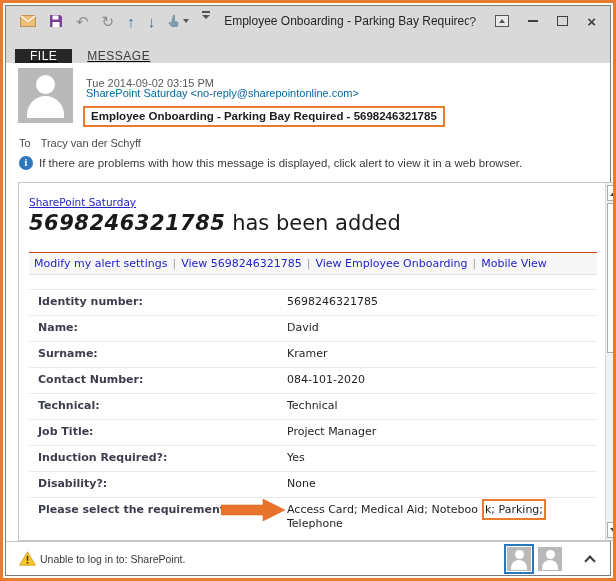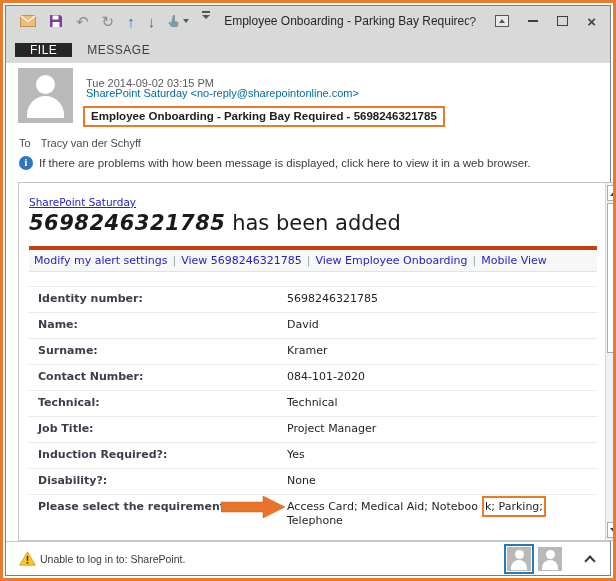--- a/index.html
+++ b/index.html
@@ -25,21 +25,21 @@
   .win-controls { display: flex; align-items: center; gap: 19px; margin-right: 14px; }
   .wc { color: #404040; font-size: 13px; line-height: 13px; }
   .wc-min { width: 10px; height: 2px; background: #404040; }
   .wc-max { width: 11px; height: 10px; border: 1px solid #404040; background: transparent; }
   .wc-close { font-size: 15px; font-weight: bold; }
   .ribbon-opt { width: 14px; height: 12px; border: 1px solid #555; position: relative; background: #e9e9e9; }
   .ribbon-opt .tri-up { position: absolute; left: 3px; top: 3px; width: 0; height: 0;
       border-left: 3px solid transparent; border-right: 3px solid transparent; border-bottom: 4px solid #555; }
 
   
-  .tabrow { height: 27px; background: #d9d9d9; display: flex; align-items: center; flex: none; }
+  .tabrow { height: 27px; background: #d9d9d9; display: flex; align-items: flex-end; flex: none; text-decoration: underline; }
   .tab { display: flex; align-items: center; padding: 0 15px; font-size: 12px; }
   .tab.file { background: #262626; color: #fff; margin-left: 9px; letter-spacing: 0.5px; }
   .tab.message { color: #3d3d3d; letter-spacing: 0.5px; }
 
   
   .mailheader { height: 114px; background: #fff; position: relative; flex: none; }
   .avatar { position: absolute; left: 12px; top: 5px; width: 55px; height: 55px; background: #b9b9b9; overflow: hidden; }
   .avatar .head { width: 19px; height: 19px; border-radius: 50%; background: #fff; margin: 7px auto 0; }
   .avatar .torso { width: 37px; height: 22px; border-radius: 19px 19px 0 0; background: #fff; margin: 2px auto 0; }
   .hdr-date { position: absolute; left: 80px; top: 14px; font-size: 11px; color: #5a5a5a; }
@@ -54,21 +54,21 @@
   .info-text { font-size: 11.5px; color: #3a3a3a; }
 
   
   .mainarea { flex: 1; background: #fff; position: relative; padding: 5px 12px 0; display: flex; }
   .bodyframe { position: relative; flex: 1; border: 1px solid #c6c6c6; background: #fff; overflow: hidden; }
   .content { position: absolute; left: 0; top: 0; right: 16px; bottom: 0; padding: 8px 8px 0 10px;
              font-family: "DejaVu Sans", sans-serif; }
   .sitelink { font-size: 10.5px; color: #2323cc; text-decoration: underline; }
   .heading { font-size: 21px; color: #1a1a1a; margin-top: 1px; font-family: "DejaVu Sans", sans-serif; }
   .heading .idnum { font-weight: bold; font-style: italic; letter-spacing: 0.5px; }
-  .linksbar { margin-top: 11px; background: #f7f7f7; border-top: 4px solid #c2410c; border-bottom: 1px solid #e2e2e2;
+  .linksbar { margin-top: 17px; background: #f7f7f7; border-top: 1px solid #c2410c; border-bottom: 1px solid #e2e2e2;
               padding: 4px 5px; font-size: 11px; }
   .linksbar a { color: #2323cc; text-decoration: none; }
   .linksbar .sep { color: #9aa; margin: 0 5px; }
   .fields { margin-top: 14px; }
   .row { display: flex; border-top: 1px solid #e9e9e9; padding: 5px 0 6px; position: relative; }
   .cell.label { width: 258px; font-size: 11px; font-weight: bold; color: #3c3e4d; flex: none; padding-left: 9px; }
   .cell.value { font-size: 11px; color: #1f1f1f; max-width: 295px; line-height: 14px; }
   .big-arrow { position: absolute; left: 192px; top: 1px; }
   .hlbox { border: 2px solid #e87b2e; padding: 2px 1px; margin: -4px 4px; display: inline; }
 
@@ -167,21 +167,21 @@
           <div class="torso"></div>
       </div>
       <div class="hdr-date">Tue 2014-09-02 03:15 PM</div>
       <div class="hdr-from">SharePoint Saturday &lt;no-reply@sharepointonline.com&gt;</div>
       <div class="hdr-subject">Employee Onboarding - Parking Bay Required - 5698246321785</div>
       <div class="hdr-to">
         <span>To</span><span class="toname">Tracy van der Schyff</span>
       </div>
       <div class="inforow">
         <span class="info-ico">i</span>
-        <span class="info-text">If there are problems with how been message is displayed, click here to view it in a web browser.</span>
+        <span class="info-text">If there are problems with how this message is displayed, click alert to view it in a web browser.</span>
       </div>
     </div>
 
     <div class="mainarea">
       <div class="bodyframe">
         <div class="content">
           <a class="sitelink" href="#">SharePoint Saturday</a>
           <div class="heading">
             <span class="idnum">5698246321785</span><span> has been added</span>
           </div>

